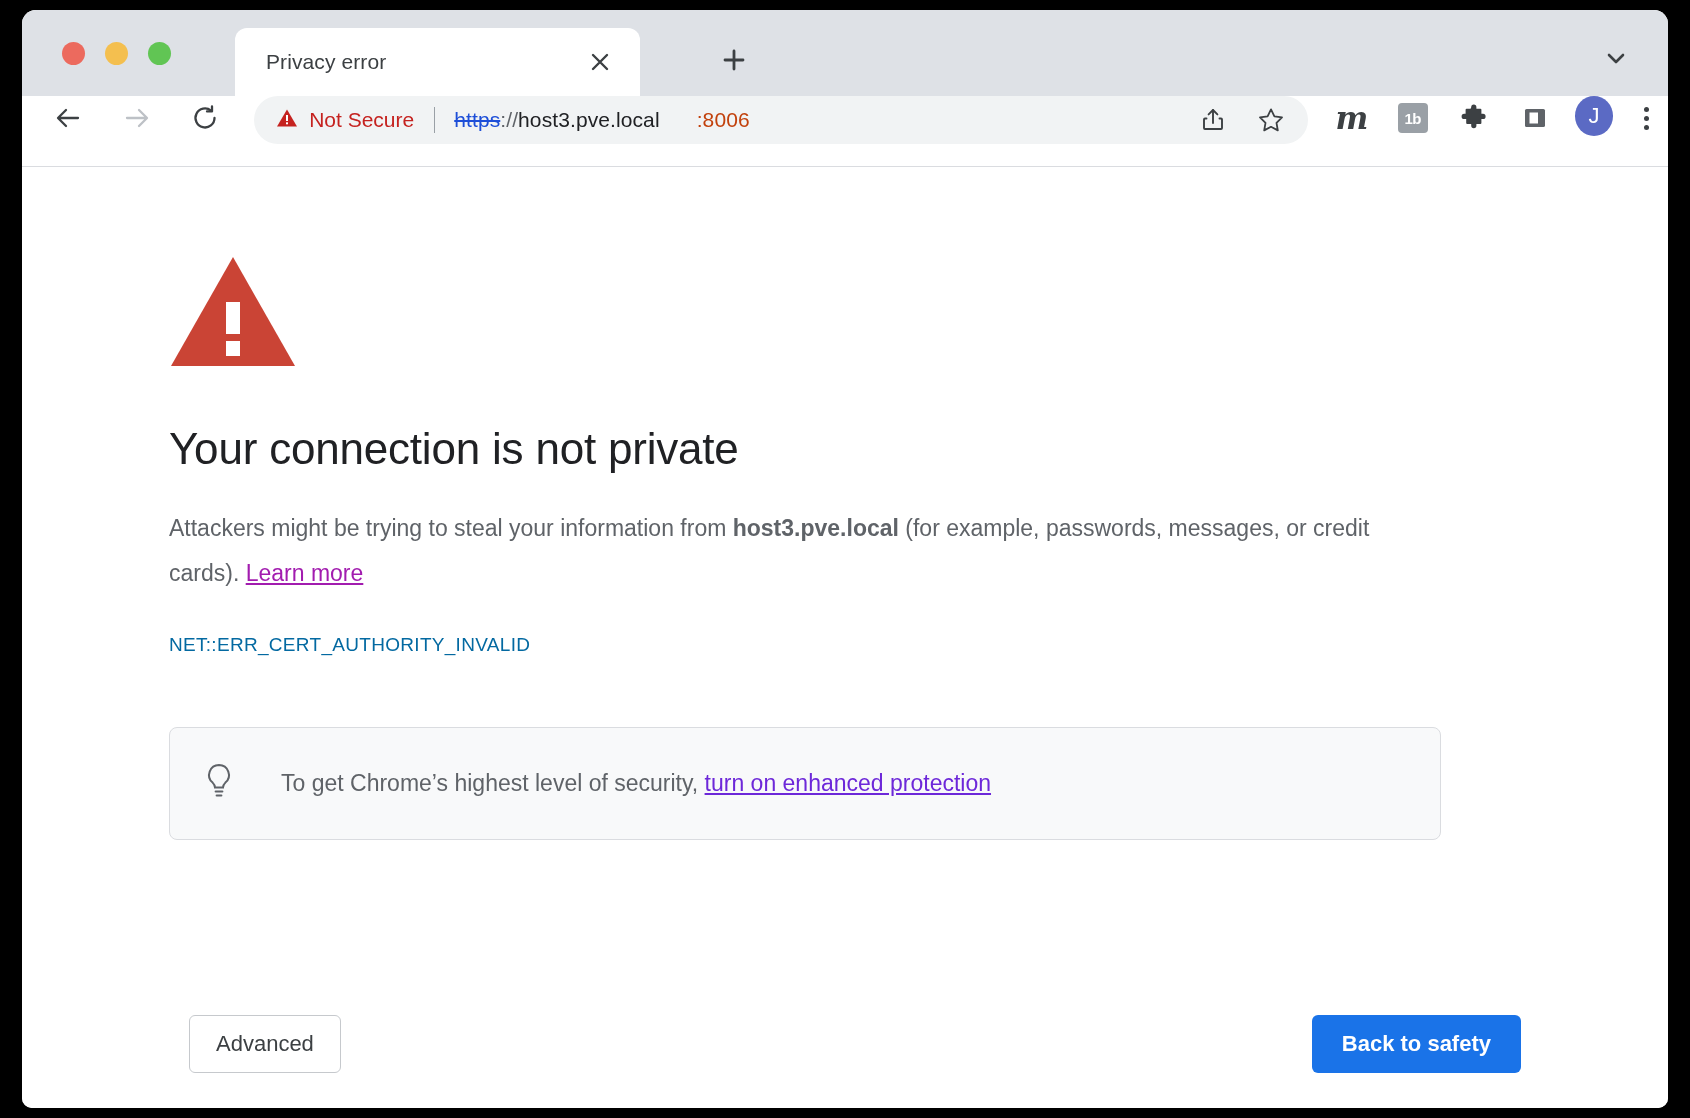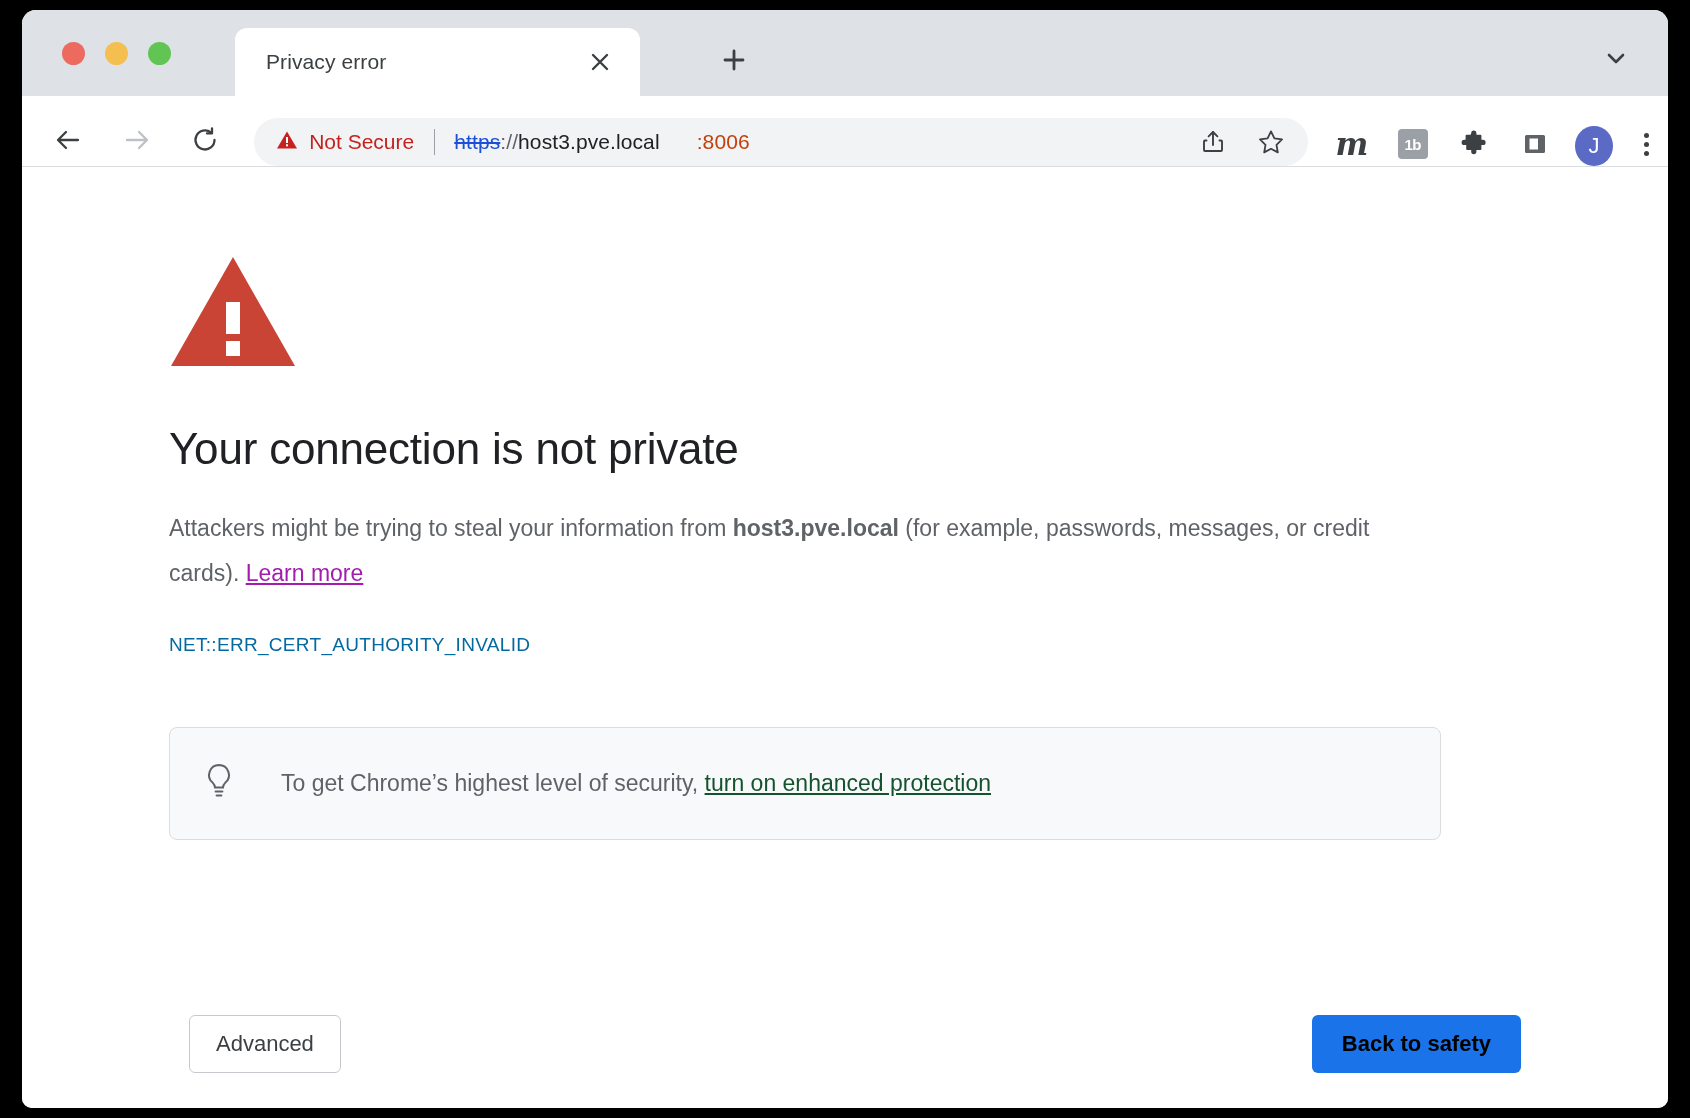--- a/index.html
+++ b/index.html
@@ -107,21 +107,21 @@
   }
 
   
   .toolbar {
     position: relative;
     height: 70px;
     background: #ffffff;
     border-bottom: 1px solid #dadce0;
     flex: 0 0 auto;
     display: flex;
-    align-items: flex-end;
+    align-items: flex-start;
   }
   .nav-btn {
     width: 48px;
     height: 48px;
     display: flex;
     align-items: center;
     justify-content: center;
     border-radius: 50%;
   }
   .nav-back { margin-left: 23px; }
@@ -301,21 +301,21 @@
     display: flex;
     align-items: center;
     padding-left: 34px;
   }
   .callout-text {
     font-size: 23px;
     color: #5f6368;
     margin-left: 47px;
   }
   .callout-link {
-    color: #14532d;
+    color: #6d28d9;
     text-decoration: underline;
   }
 
   .buttons {
     position: absolute;
     left: 147px;
     right: 147px;
     top: 848px;
     display: flex;
     align-items: center;
@@ -331,21 +331,21 @@
     padding: 0 26px;
     height: 58px;
     display: flex;
     align-items: center;
     font-family: "Liberation Sans", sans-serif;
   }
   .btn-primary {
     border: none;
     border-radius: 6px;
     background: #1a73e8;
-    color: #000000;
+    color: #ffffff;
     font-size: 22px;
     font-weight: 700;
     padding: 0 30px;
     height: 58px;
     display: flex;
     align-items: center;
     font-family: "Liberation Sans", sans-serif;
   }
 </style>
 </head>

